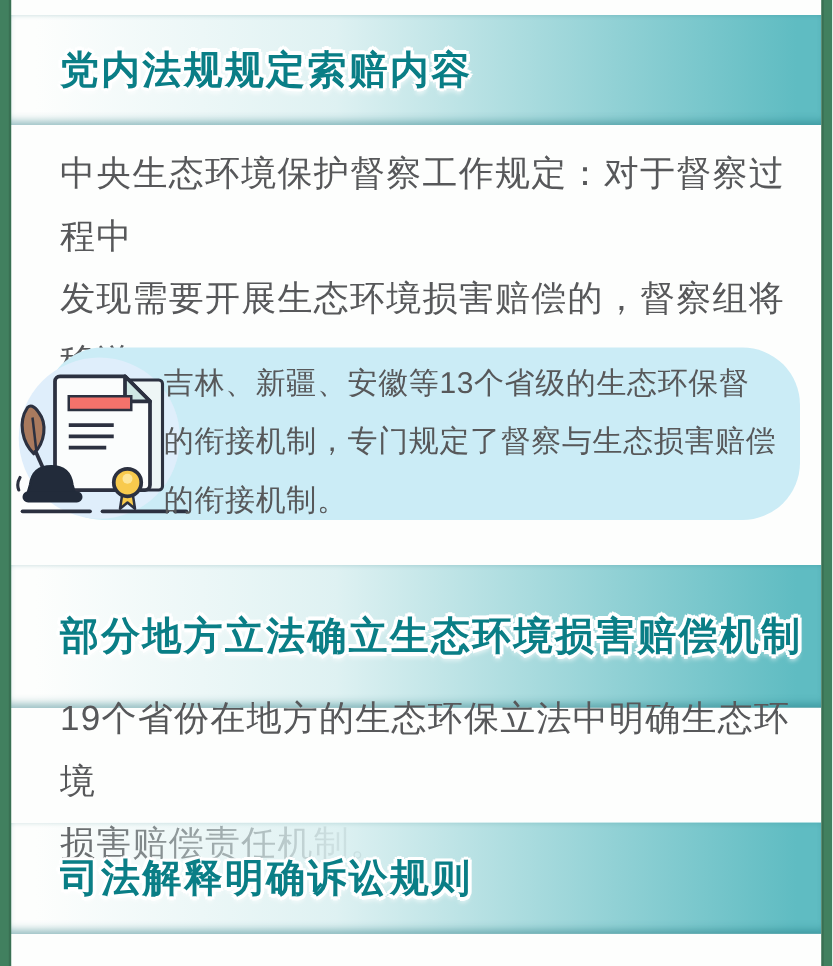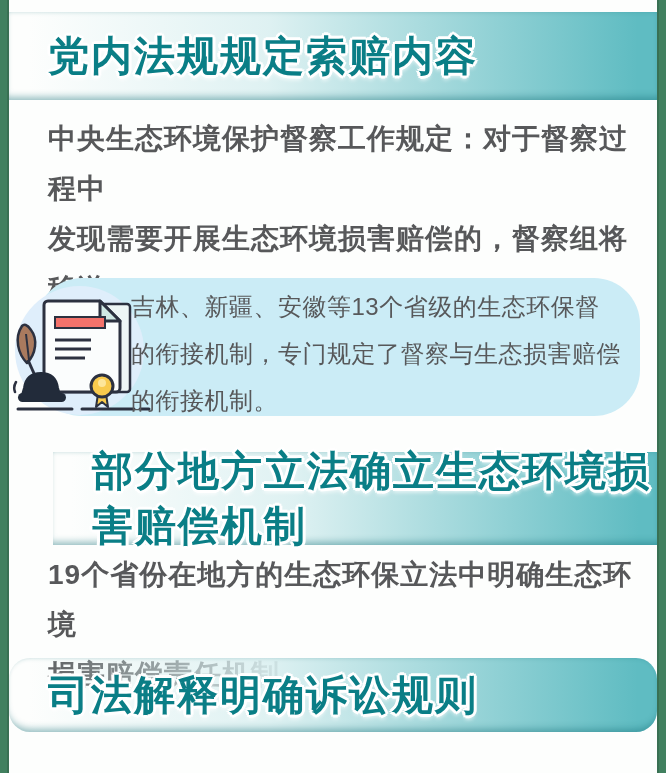--- a/index.html
+++ b/index.html
@@ -14,34 +14,34 @@
   .edge.right { right:0; box-shadow: inset 2px 0 0 rgba(0,0,0,.12); }
 
   
   .banner {
     position:absolute; left:9px; right:9px;
     background: linear-gradient(90deg, rgba(255,255,255,0) 3%, rgba(219,240,241,0.9) 40%, #5fbcc2 97%);
     box-shadow: inset 0 -7px 7px -4px rgba(23,111,120,0.45), inset 0 3px 4px -3px rgba(23,111,120,0.25);
     display:flex; align-items:center; padding-left:39px; box-sizing:border-box;
   }
   #banner1 { top:12px;  height:88px; }
-  #banner2 { top:452px; height:93px;margin-left:44px; }
-  #banner3 { top:658px; height:74px;border-radius:21px; }
+  #banner2 { top:452px; height:114px; }
+  #banner3 { top:658px; height:89px; }
 
   .heading {
-    font-size:41px; font-weight:bold; color:#0a7e86; letter-spacing:2px;
+    font-size:31px; font-weight:bold; color:#0a7e86; letter-spacing:2px;
     text-shadow:
       -2px -2px 0 #fff, 2px -2px 0 #fff, -2px 2px 0 #fff, 2px 2px 0 #fff,
       0 -3px 0 #fff, 0 3px 0 #fff, -3px 0 0 #fff, 3px 0 0 #fff,
       0 4px 4px rgba(255,255,255,.9);
   }
 
   .body-text {
     position:absolute; left:48px; width:590px;
-    color:#57585a; font-size:28px; line-height:50px; letter-spacing:1px;font-weight:bold;
+    color:#57585a; font-size:28px; line-height:50px; letter-spacing:1px;
   }
   #body1 { top:114px; }
   #body2 { top:550px; }
 
   
   .callout-bubble {
     position:absolute; left:36px; top:278px; width:604px; height:138px;
     background:#cbecf6; border-radius:46px;
   }
   .icon-circle {

